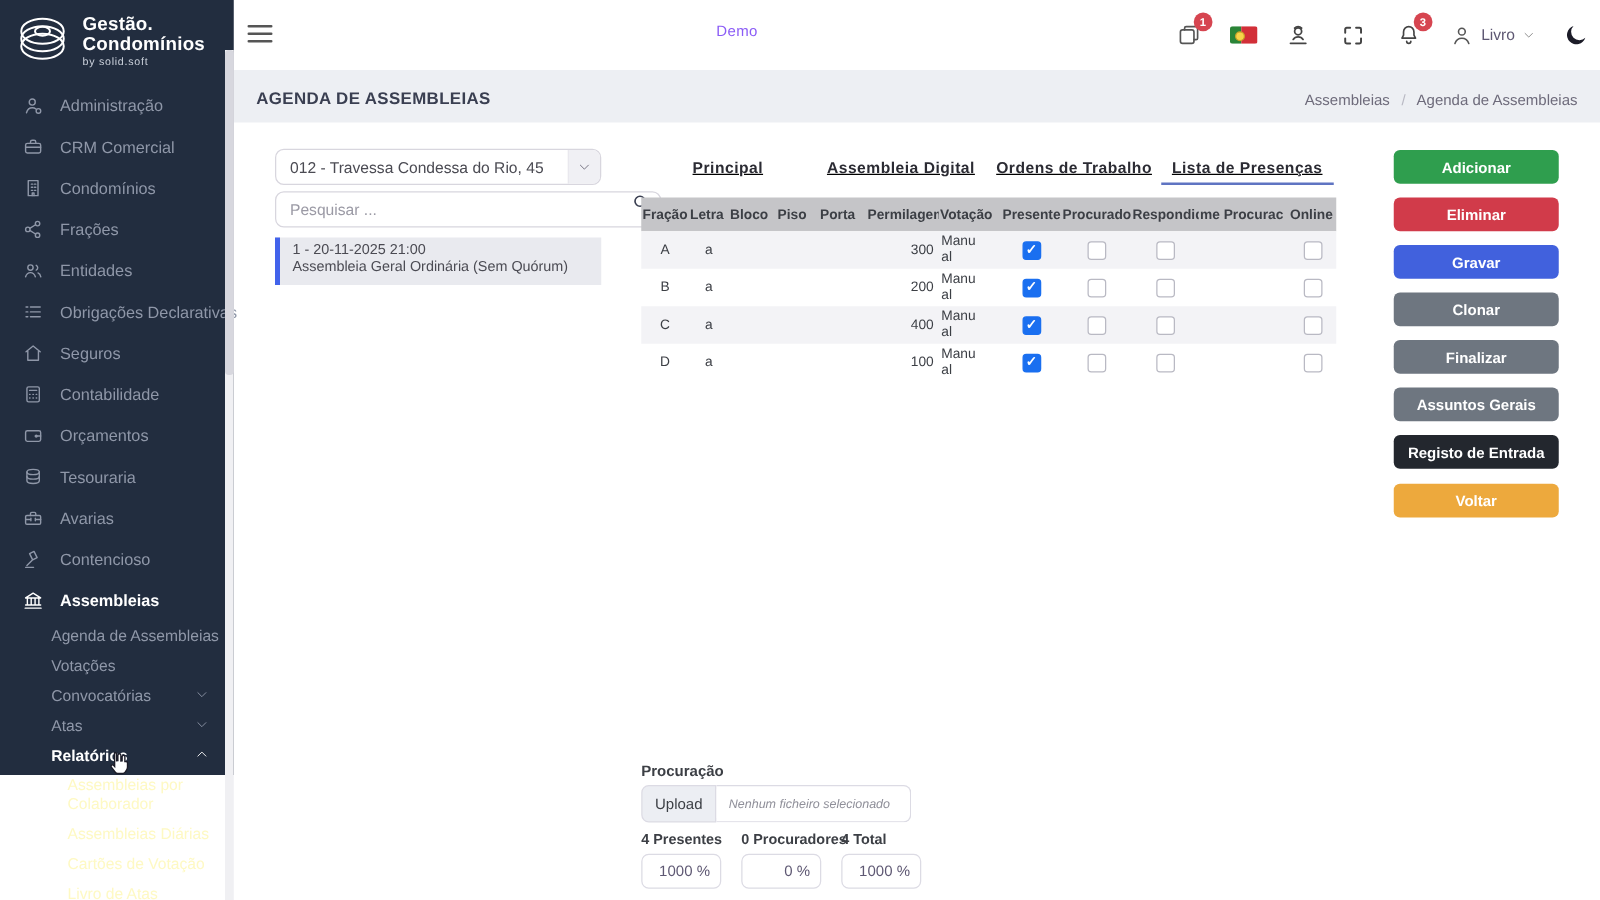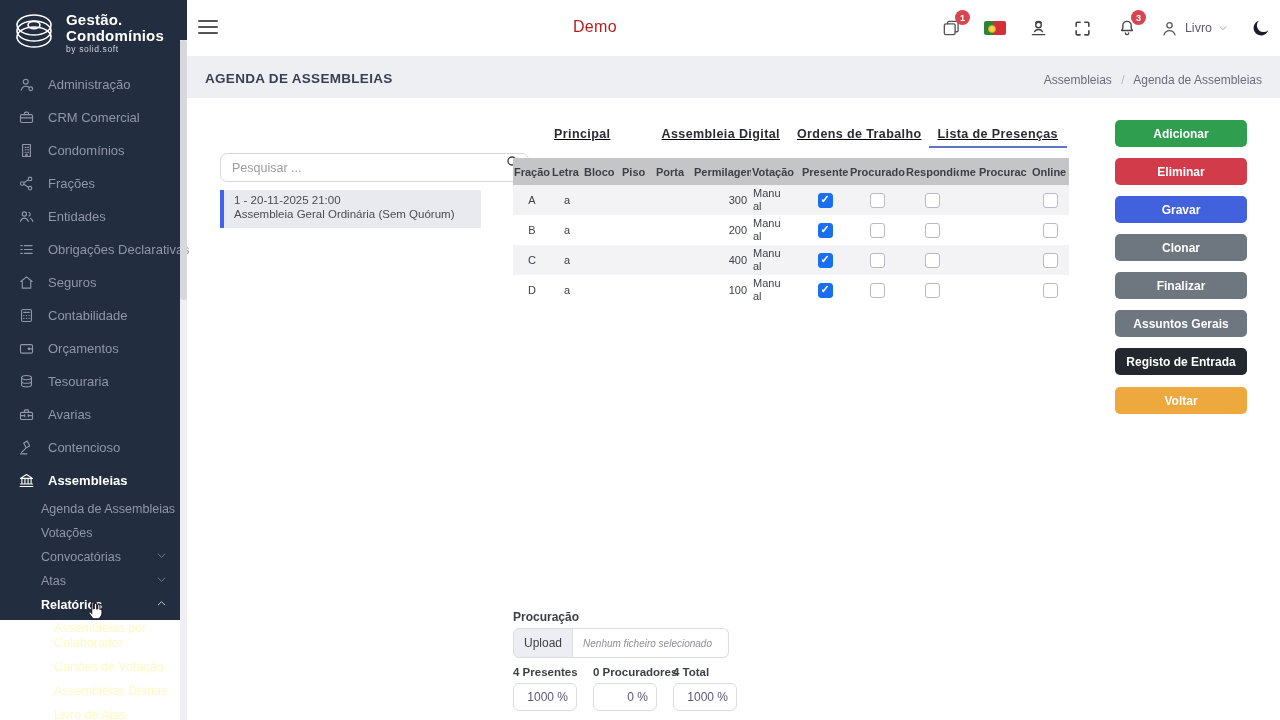--- a/index.html
+++ b/index.html
@@ -26,21 +26,21 @@
   .sub.open { color:#fff; font-weight:bold; }
   .sub2 { display:flex; align-items:center; height:24px; padding-left:54px; font-size:12.5px;
           color:#fef9c3; cursor:pointer; }
   .sub2.wrap { height:38px; line-height:1.2; align-items:center; white-space:normal; width:170px; }
   .chev { margin-left:auto; margin-right:20px; }
   svg.lin { stroke:currentColor; fill:none; stroke-width:1.6; stroke-linecap:round; stroke-linejoin:round; }
 
   
   #topbar { position:absolute; left:187px; top:0; width:1093px; height:56px; background:#fff; z-index:2; }
   #hamburger { position:absolute; left:10px; top:18px; width:22px; height:18px; cursor:pointer; }
-  #page-title { position:absolute; left:386px; top:18px; font-size:16px; color:#b91c1c; letter-spacing:.3px; }
+  #page-title { position:absolute; left:386px; top:18px; font-size:12px; color:#8b5cf6; letter-spacing:.3px; }
   #tb-right { position:absolute; right:8px; top:0; height:56px; display:flex; align-items:center; gap:22px; }
   .tbi { position:relative; width:22px; height:22px; display:flex; align-items:center; justify-content:center; cursor:pointer; color:#5e5873; }
   .badge { position:absolute; top:-7px; right:-8px; min-width:15px; height:15px; border-radius:8px;
            background:#d64550; color:#fff; font-size:9px; display:flex; align-items:center; justify-content:center;
            padding:0 3px; font-weight:bold; }
   .flag { width:22px; height:14px; border-radius:2px; overflow:hidden; display:flex; }
   .flag .g { width:40%; background:#2a8437; } .flag .r { width:60%; background:#d22f38; position:relative; }
   .flag .emb { position:absolute; left:-5px; top:3.5px; width:8px; height:8px; border-radius:50%; background:#f7d349; border:1px solid #c9a227; }
   .userbox { display:flex; align-items:center; gap:6px; color:#5e5873; font-size:12.5px; cursor:pointer; }
 
@@ -268,24 +268,24 @@
       <div class="sub open">
         <span>Relatórios</span>
         <span class="chev"><svg class="lin" width="11" height="11" viewBox="0 0 24 24" style="stroke:#fff">
               <path d="M5 15l7-7 7 7"></path>
             </svg></span>
       </div>
       <div class="sub2 wrap">
         <span>Assembleias por Colaborador</span>
       </div>
       <div class="sub2">
+        <span>Assembleias Diárias</span>
+      </div>
+      <div class="sub2">
         <span>Cartões de Votação</span>
-      </div>
-      <div class="sub2">
-        <span>Assembleias Diárias</span>
       </div>
       <div class="sub2">
         <span>Livro de Atas</span>
       </div>
     </nav>
     <div id="sb-scroll"></div>
     <div id="sb-thumb"></div>
   </aside>
 
   <header id="topbar">
@@ -351,20 +351,28 @@
 
   <div id="band">
     <h1>AGENDA DE ASSEMBLEIAS</h1>
     <div id="crumbs">
       <span>Assembleias</span>
       <span class="sep">/</span>
       <span>Agenda de Assembleias</span>
     </div>
   </div>
 
+  <div class="fld" id="condo-select">
+    <span class="val">012 - Travessa Condessa do Rio, 45</span>
+    <span class="dd">
+      <svg class="lin" width="11" height="11" viewBox="0 0 24 24">
+          <path d="M5 9l7 7 7-7"></path>
+        </svg>
+    </span>
+  </div>
   <div class="fld" id="search-box">
     <input type="text" placeholder="Pesquisar ..." style="">
     <span class="sic">
       <svg class="lin" width="16" height="16" viewBox="0 0 24 24" style="color:#3a3f51; stroke-width:2">
           <circle cx="10.5" cy="10.5" r="6"></circle>
           <path d="M15.5 15.5 21 21"></path>
         </svg>
     </span>
   </div>
   <div id="meeting">

